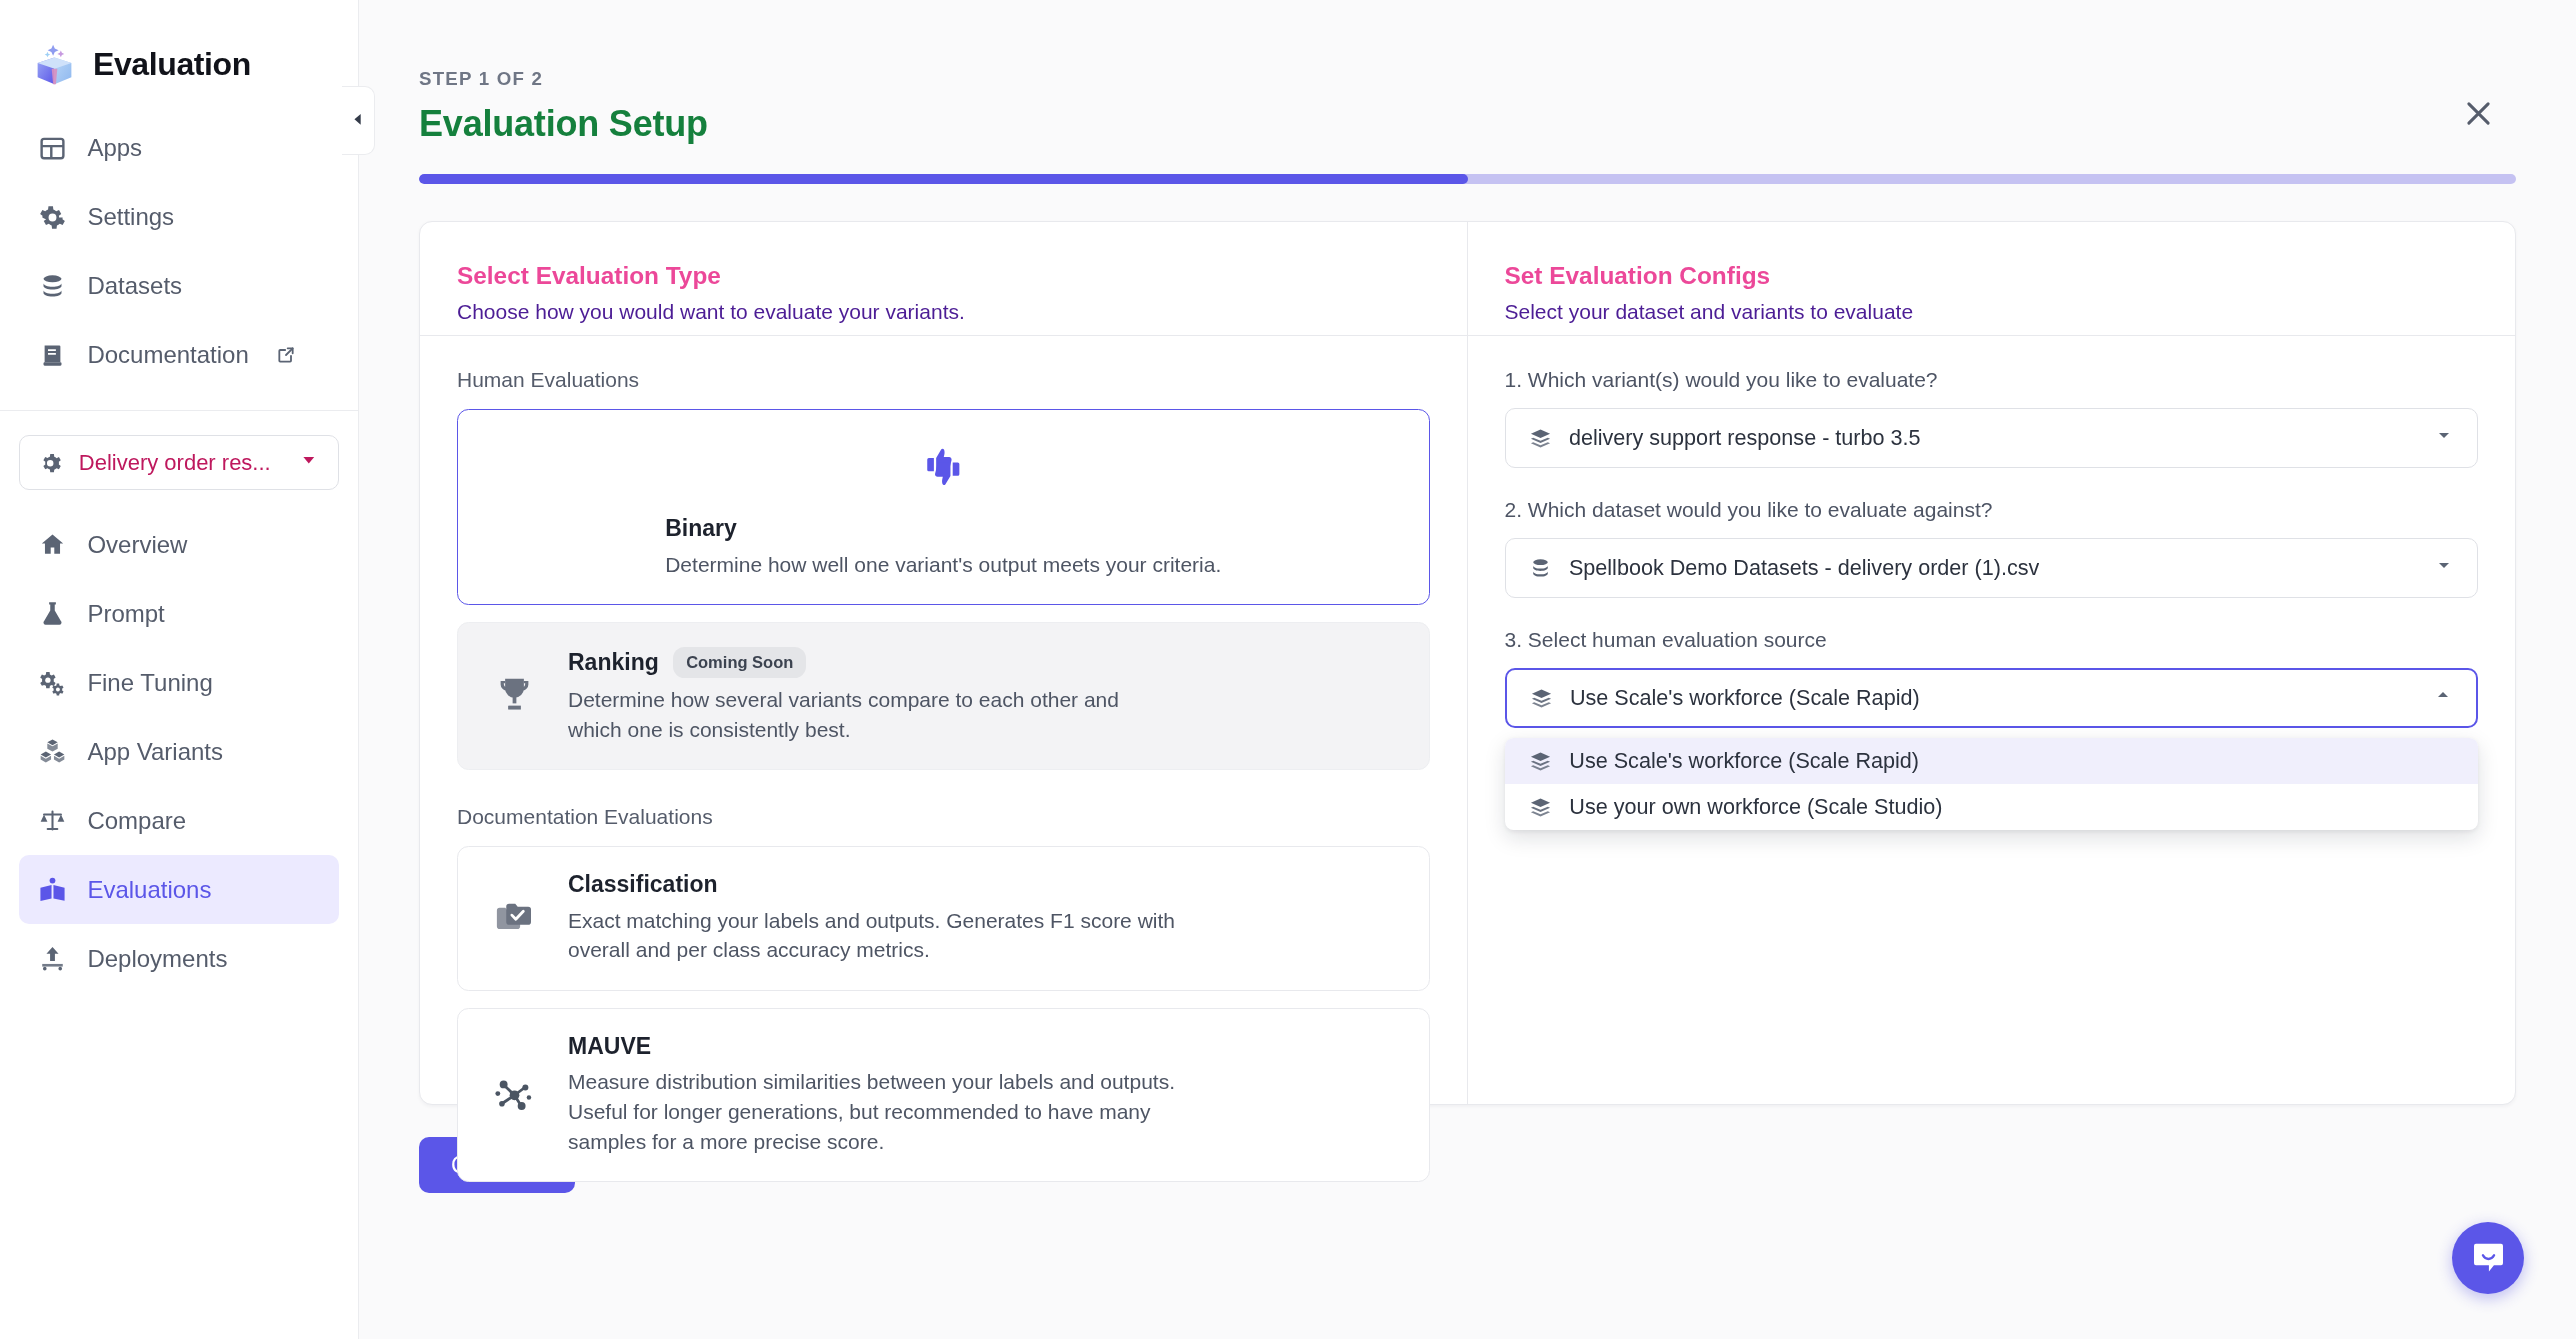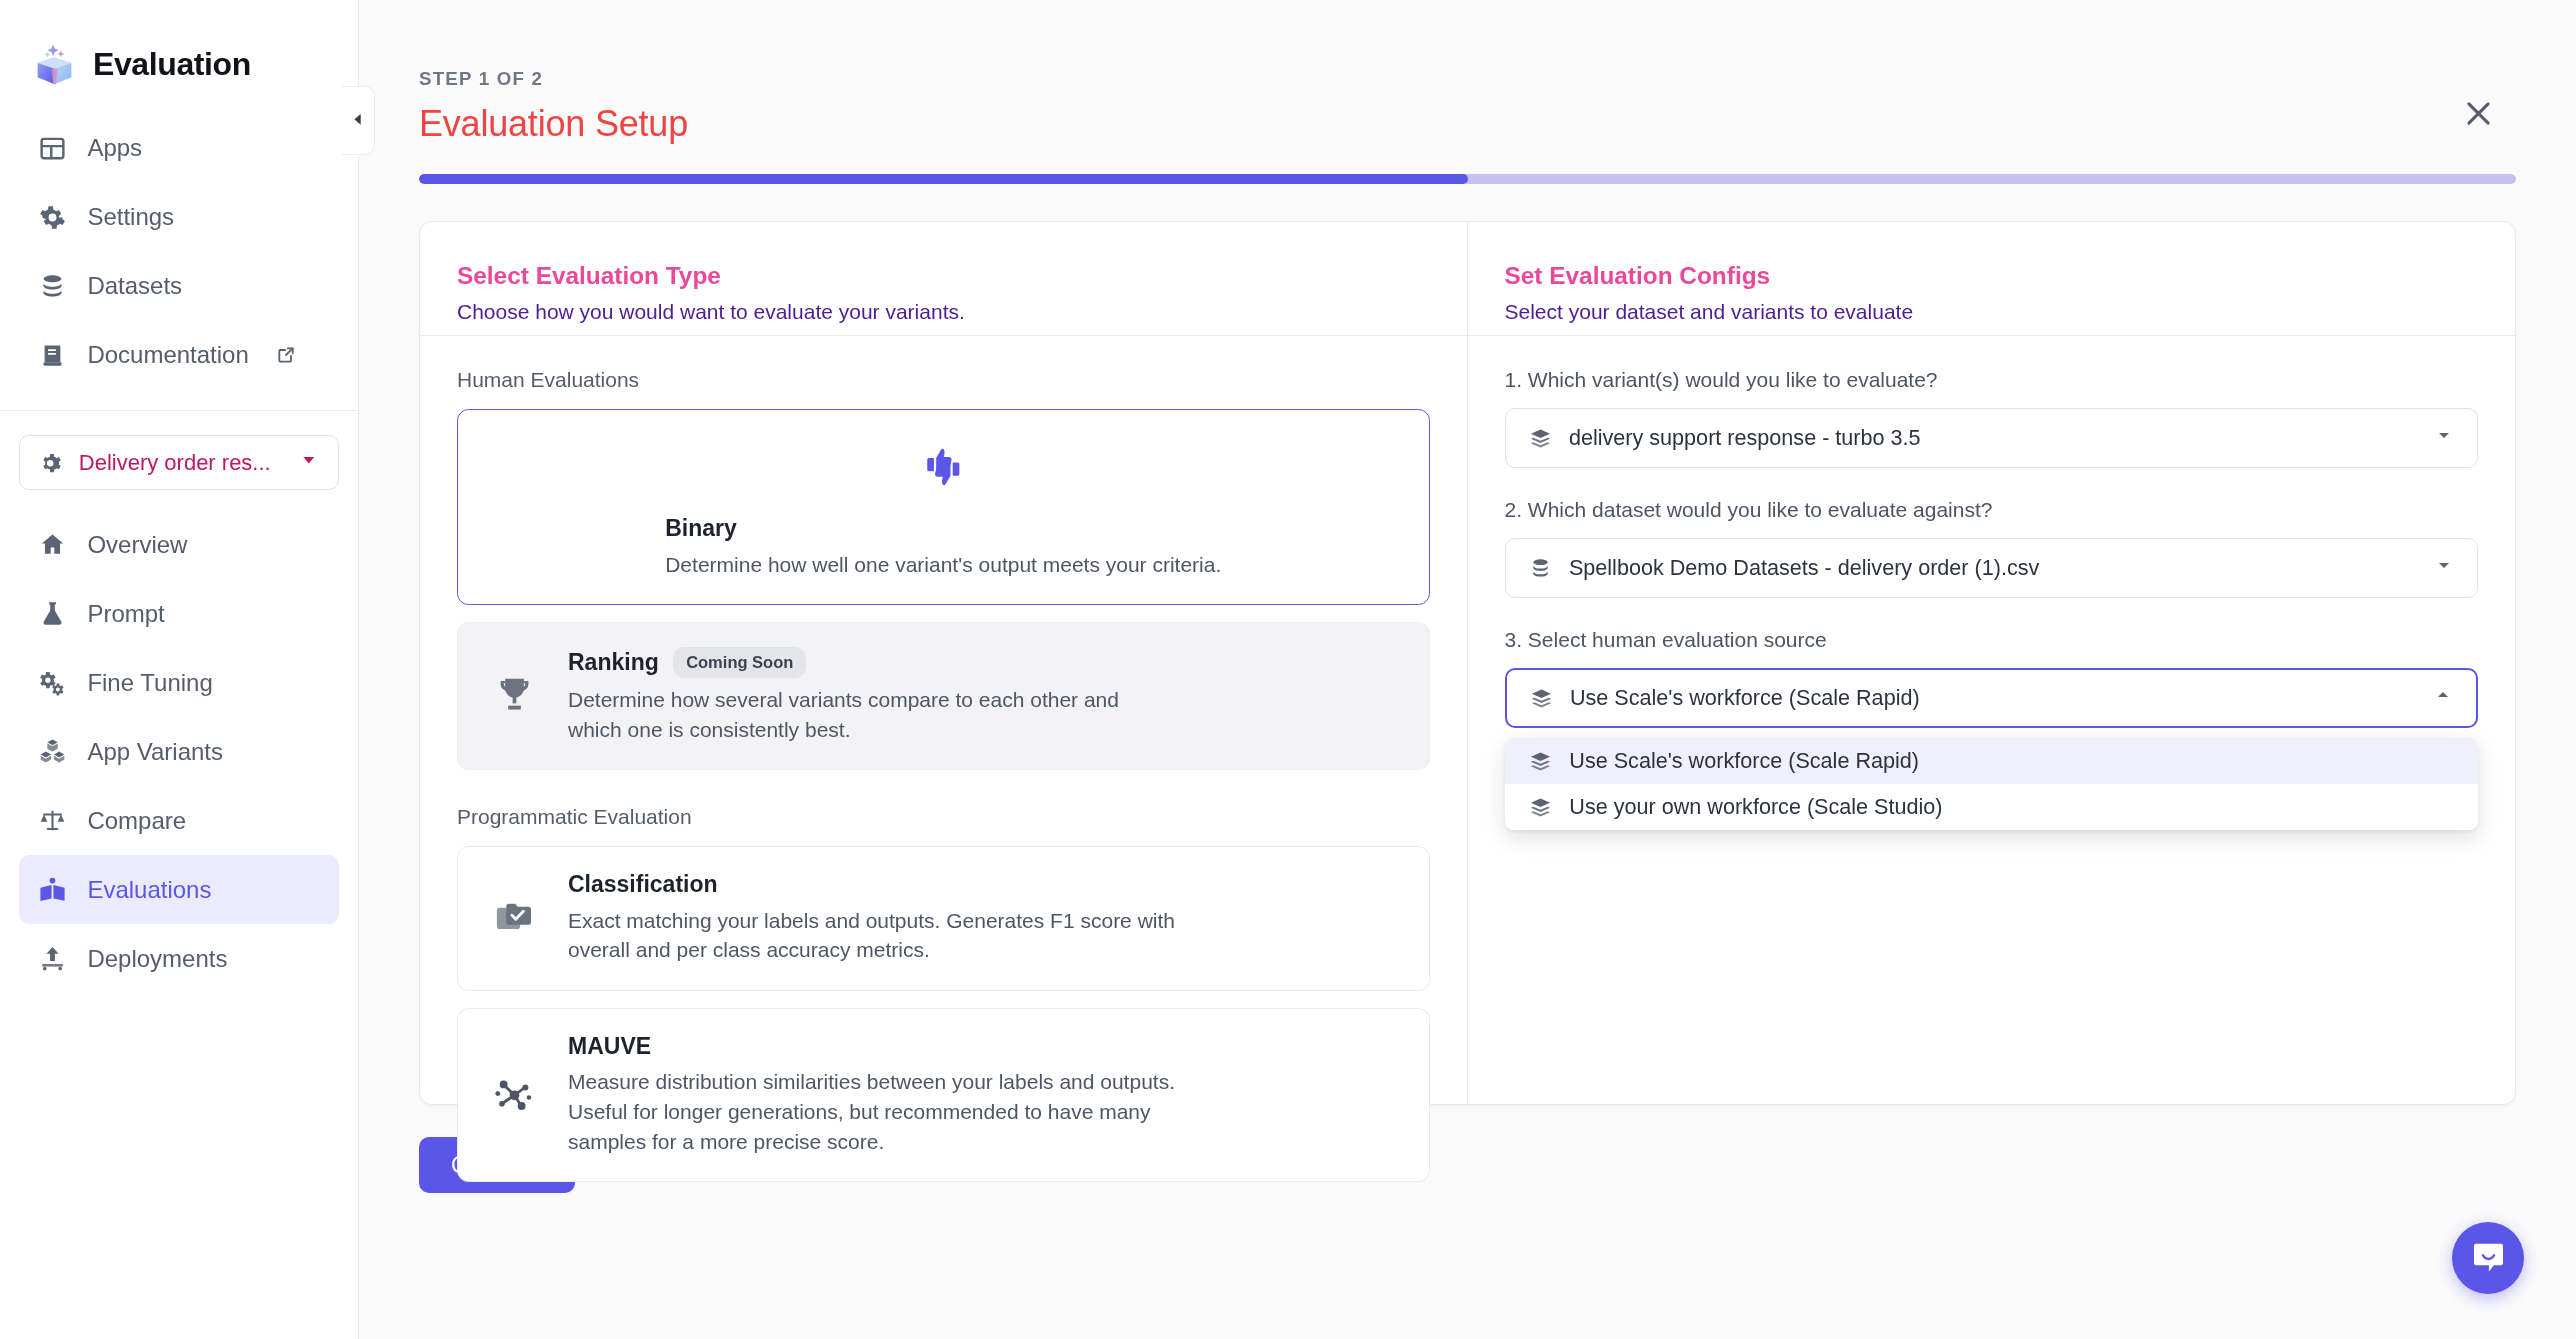--- a/index.html
+++ b/index.html
@@ -74,21 +74,21 @@
     flex: 1 1 auto; height: 1340px;
     background: #fafafb;
     position: relative;
     padding: 0 60px;
   }
   .step-label {
     font-size: 18.7px; font-weight: 600; letter-spacing: 1.2px;
     color: #6f7685; padding-top: 68px;
   }
   .page-title {
-    font-size: 36px; font-weight: 400; color: #ef4444;
+    font-size: 36px; font-weight: 700; color: #15803d;
     margin-top: 13px; letter-spacing: -0.2px;
   }
   .close-btn {
     position: absolute; top: 85px; right: 69px;
     width: 58px; height: 58px; border-radius: 50%;
     display: flex; align-items: center; justify-content: center;
     cursor: pointer; color: #555c6b;
   }
   .progress-track {
     margin-top: 29px; height: 10px; border-radius: 5.8px;
@@ -439,21 +439,21 @@
           </span>
           <span class="opt-txt">
             <span class="opt-title-row">
               <span class="opt-title">Ranking</span>
               <span class="badge">Coming Soon</span>
             </span>
             <span class="opt-desc" style="display:block;max-width:589px;">Determine how several variants compare to each other and which one is consistently best.</span>
           </span>
         </div>
 
-        <div class="group-label second">Programmatic Evaluation</div>
+        <div class="group-label second">Documentation Evaluations</div>
 
         <div class="opt-card">
           <span class="opt-ic">
             <svg viewBox="0 0 24 24" width="45" height="45" fill="#6b7280">
               <path d="M2.6 7.8a1.5 1.5 0 011.5-1.5h3l1.3 1.6h5.1a1.5 1.5 0 011.5 1.5v6.7a1.5 1.5 0 01-1.5 1.5H4.1a1.5 1.5 0 01-1.5-1.5z" opacity="0.75"></path>
               <path d="M7.6 5.6a1.5 1.5 0 011.5-1.5h3.3l1.3 1.6h5.6A1.5 1.5 0 0120.8 7.2v6.6a1.5 1.5 0 01-1.5 1.5H9.1a1.5 1.5 0 01-1.5-1.5z"></path>
               <path d="M10.6 10.2l2.1 2.2 4-4.3" fill="none" stroke="#ffffff" stroke-width="1.5" stroke-linecap="round" stroke-linejoin="round"></path>
             </svg>
           </span>
           <span class="opt-txt">

